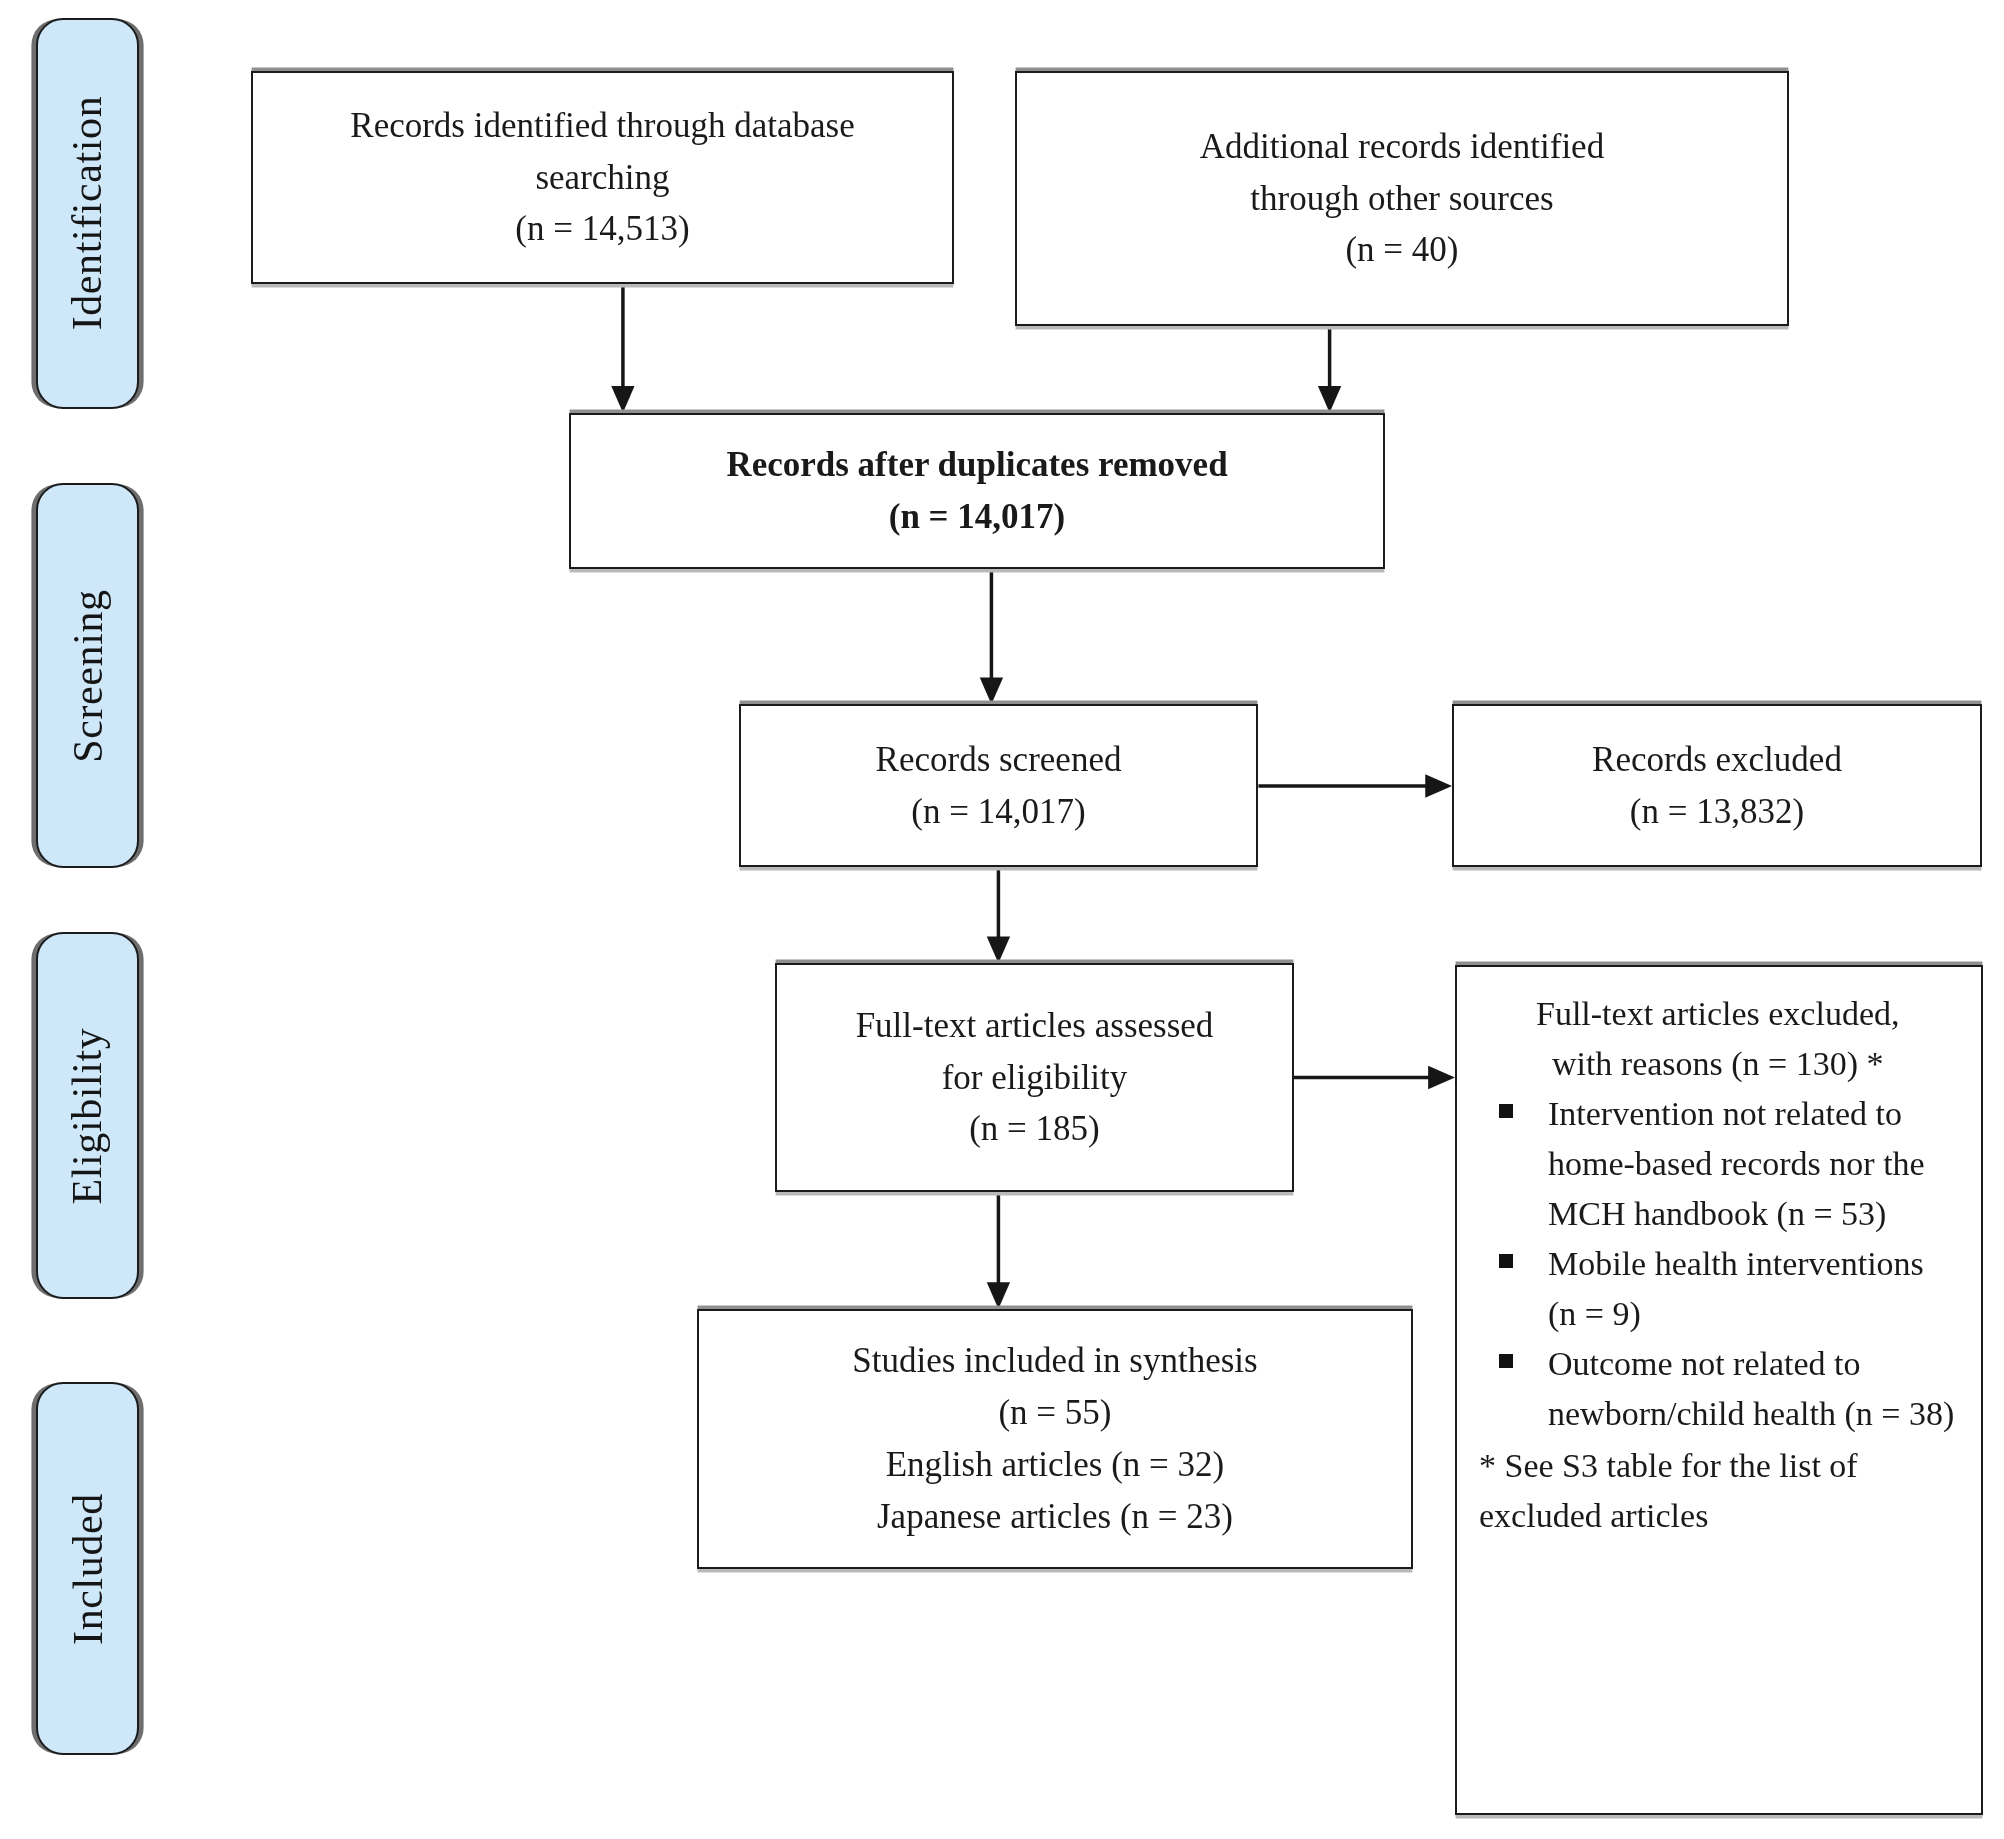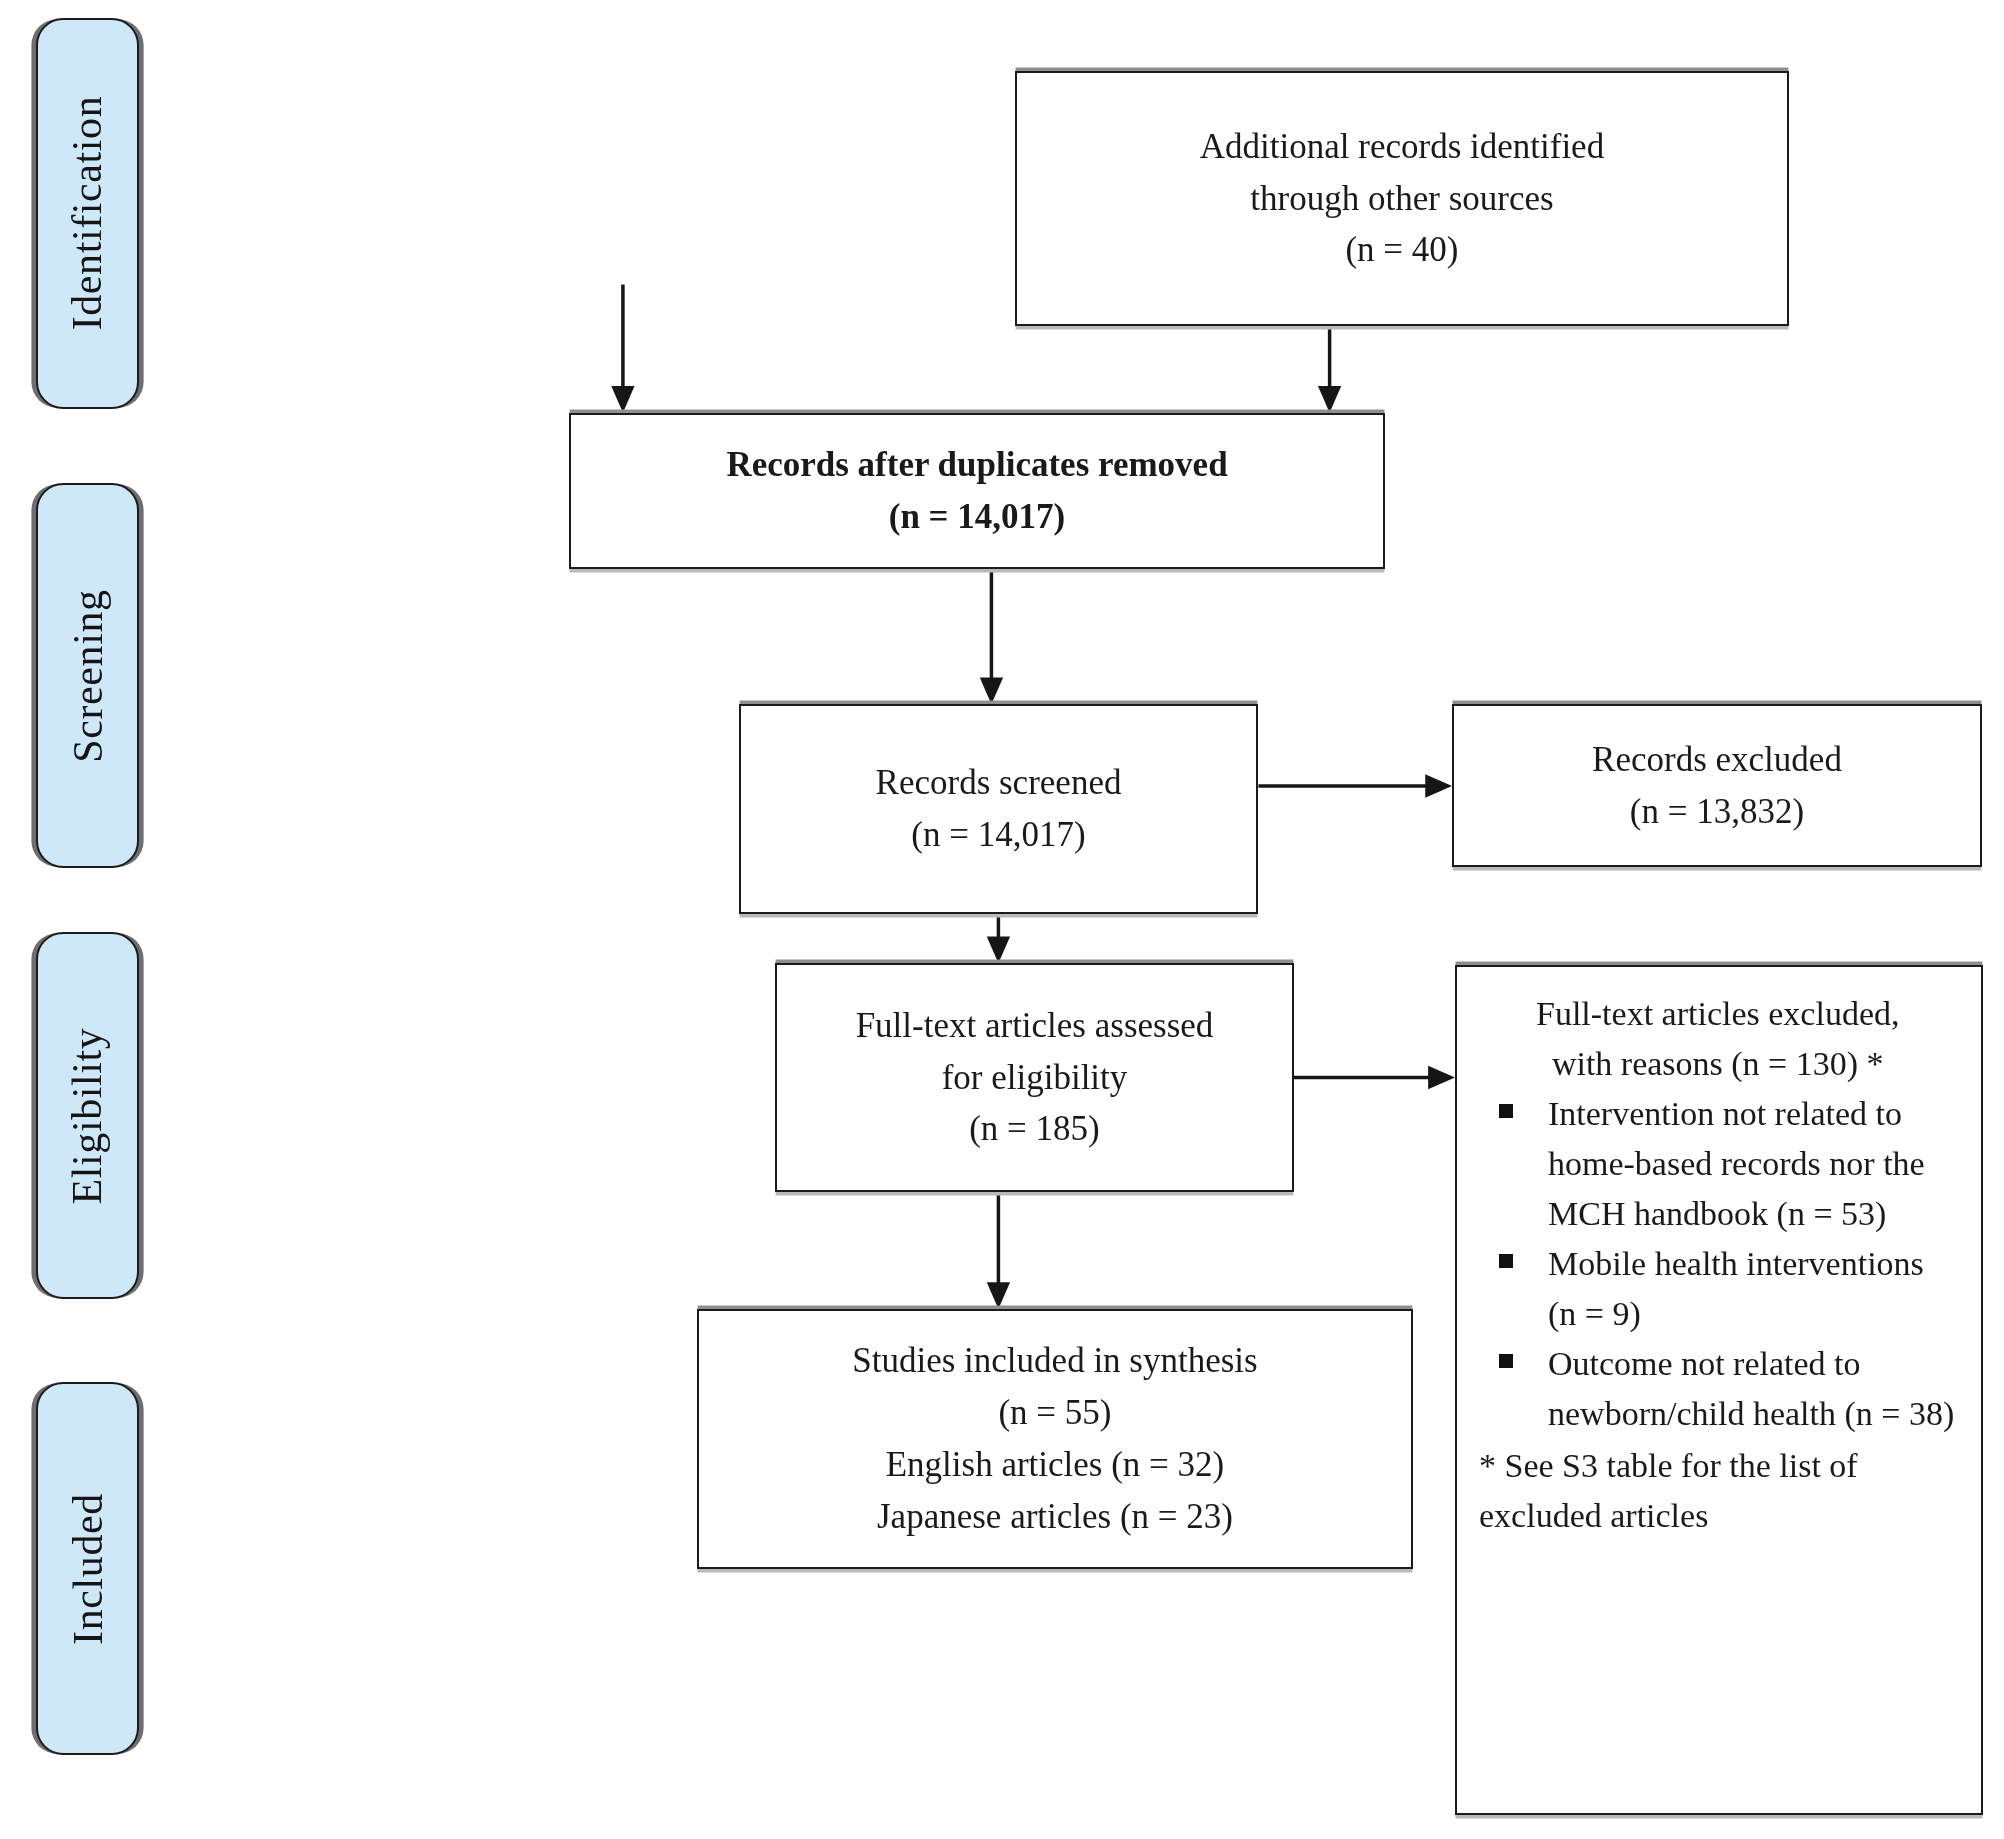--- a/index.html
+++ b/index.html
@@ -122,33 +122,38 @@
   <div class="stage" style="top:483px; height:385px;">
     <span class="vtext">Screening</span>
   </div>
   <div class="stage" style="top:932px; height:367px;">
     <span class="vtext">Eligibility</span>
   </div>
   <div class="stage" style="top:1382px; height:373px;">
     <span class="vtext">Included</span>
   </div>
 
+  <div class="fbox" style="left:251px; top:71px; width:703px; height:213px;">
+    <div class="btext">Records identified through database
+searching
+(n = 14,513)</div>
+  </div>
 
   <div class="fbox" style="left:1015px; top:71px; width:774px; height:255px;">
     <div class="btext">Additional records identified
 through other sources
 (n = 40)</div>
   </div>
 
   <div class="fbox" style="left:569px; top:413px; width:816px; height:156px;font-weight:bold;">
     <div class="btext">Records after duplicates removed
 (n = 14,017)</div>
   </div>
 
-  <div class="fbox" style="left:739px; top:704px; width:519px; height:210px;">
+  <div class="fbox" style="left:739px; top:704px; width:519px; height:163px;">
     <div class="btext">Records screened
 (n = 14,017)</div>
   </div>
 
   <div class="fbox" style="left:1452px; top:704px; width:530px; height:163px;">
     <div class="btext">Records excluded
 (n = 13,832)</div>
   </div>
 
   <div class="fbox" style="left:739px; top:963px; width:519px; height:229px;margin-left:36px;">

